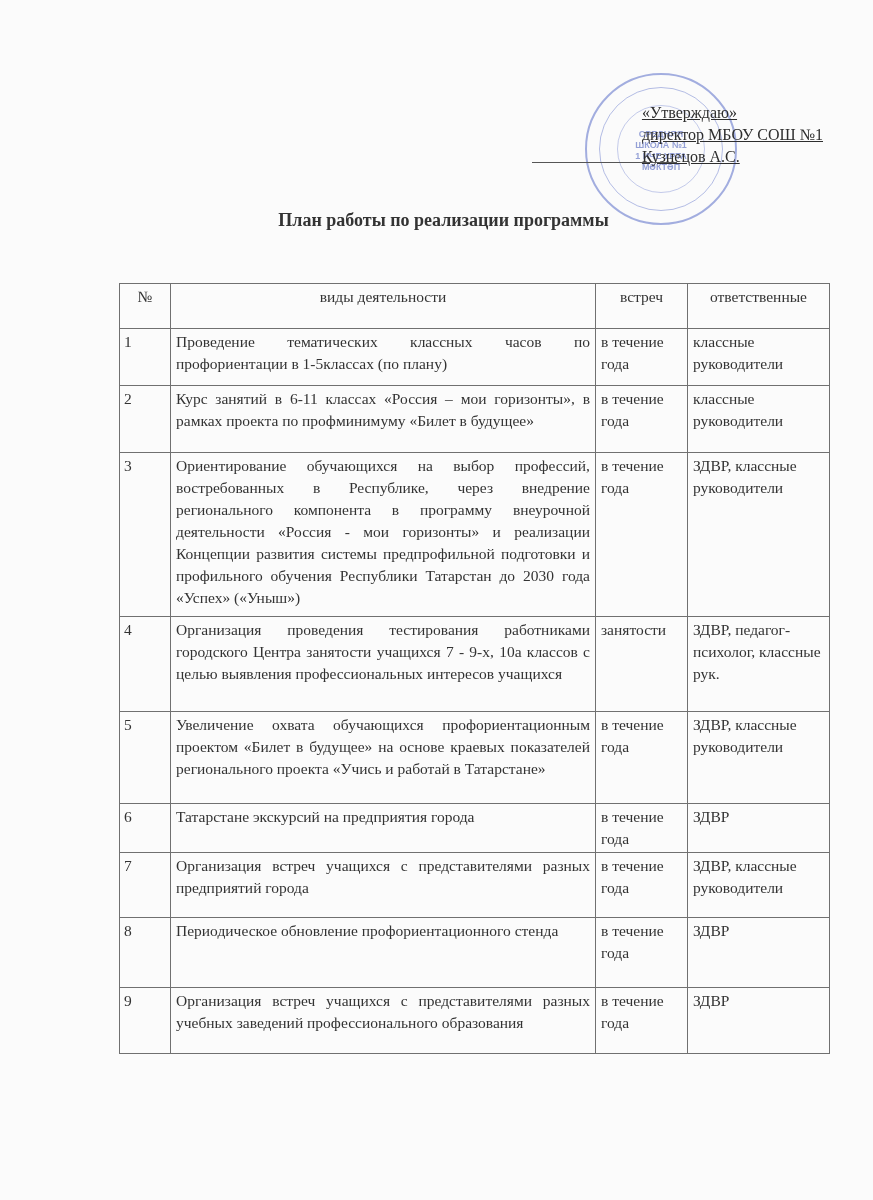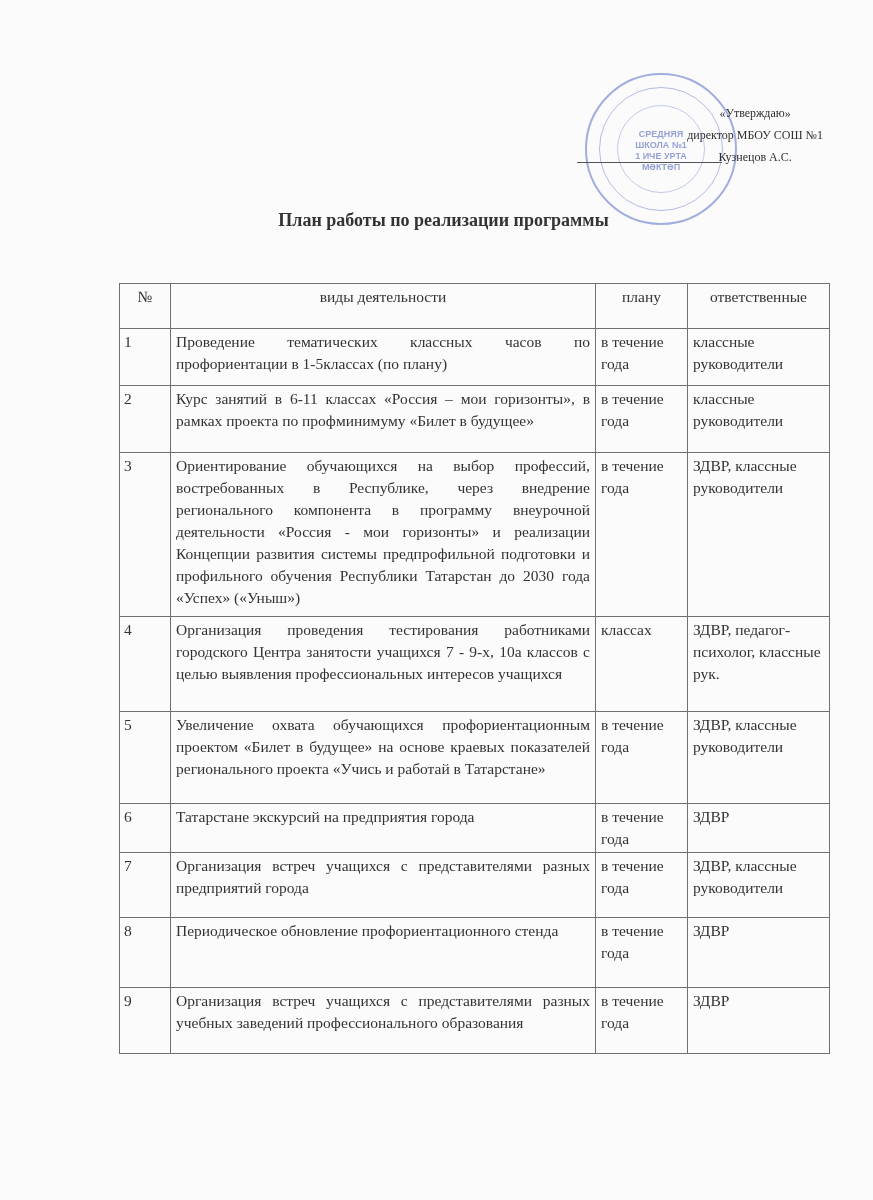--- a/index.html
+++ b/index.html
@@ -22,22 +22,22 @@
   .stamp .ring3 {
     position: absolute; left: 30px; top: 30px; right: 30px; bottom: 30px;
     border-radius: 50%; border: 1px solid rgba(90,110,200,0.35);
   }
   .stamp .center-text {
     position: absolute; left: 0; right: 0; top: 54px; text-align: center;
     font-family: "Liberation Sans", sans-serif; font-weight: bold; font-size: 9px;
     color: rgba(80,100,190,0.6); line-height: 11px;
   }
   .approval {
-    position: absolute; right: 50px; top: 102px; text-align: center;
-    font-size: 12px; line-height: 22px; color: #2e2e2e;
+    position: absolute; right: 50px; top: 102px; text-align: left;
+    font-size: 16px; line-height: 22px; color: #2e2e2e; text-decoration: underline;
   }
   .approval .sign-line {
     position: absolute; left: -110px; top: 60px; width: 145px; height: 1px; background: #555;
   }
   .title {
     position: absolute; left: 0; right: 0; top: 210px; text-align: center;
     font-weight: bold; font-size: 18px; line-height: 21px; color: #333;
   }
   .title div { padding-left: 14px; }
   table {
@@ -86,21 +86,21 @@
   <colgroup>
       <col class="c1">
       <col class="c2">
       <col class="c3">
       <col class="c4">
     </colgroup>
   <thead>
     <tr>
       <th>№</th>
       <th>виды деятельности</th>
-      <th>плану</th>
+      <th>встреч</th>
       <th>ответственные</th>
     </tr>
   </thead>
   <tbody>
     <tr style="height:57px">
       <td class="num">1</td>
       <td class="act">Проведение тематических классных часов по профориентации в 1-5классах (по плану)</td>
       <td>в течение года</td>
       <td>классные руководители</td>
     </tr>
@@ -112,21 +112,21 @@
     </tr>
     <tr style="height:164px">
       <td class="num">3</td>
       <td class="act">Ориентирование обучающихся на выбор профессий, востребованных в Республике, через внедрение регионального компонента в программу внеурочной деятельности «Россия - мои горизонты» и реализации Концепции развития системы предпрофильной подготовки и профильного обучения Республики Татарстан до 2030 года «Успех» («Уныш»)</td>
       <td>в течение года</td>
       <td>ЗДВР, классные руководители</td>
     </tr>
     <tr style="height:95px">
       <td class="num">4</td>
       <td class="act">Организация проведения тестирования работниками городского Центра занятости учащихся  7 - 9-х, 10а классов с целью выявления профессиональных интересов учащихся</td>
-      <td>классах</td>
+      <td>занятости</td>
       <td>ЗДВР, педагог-психолог, классные рук.</td>
     </tr>
     <tr style="height:92px">
       <td class="num">5</td>
       <td class="act">Увеличение охвата обучающихся профориентационным проектом «Билет в будущее» на основе краевых показателей регионального проекта «Учись и работай в Татарстане»</td>
       <td>в течение года</td>
       <td>ЗДВР, классные руководители</td>
     </tr>
     <tr style="height:47px">
       <td class="num">6</td>

